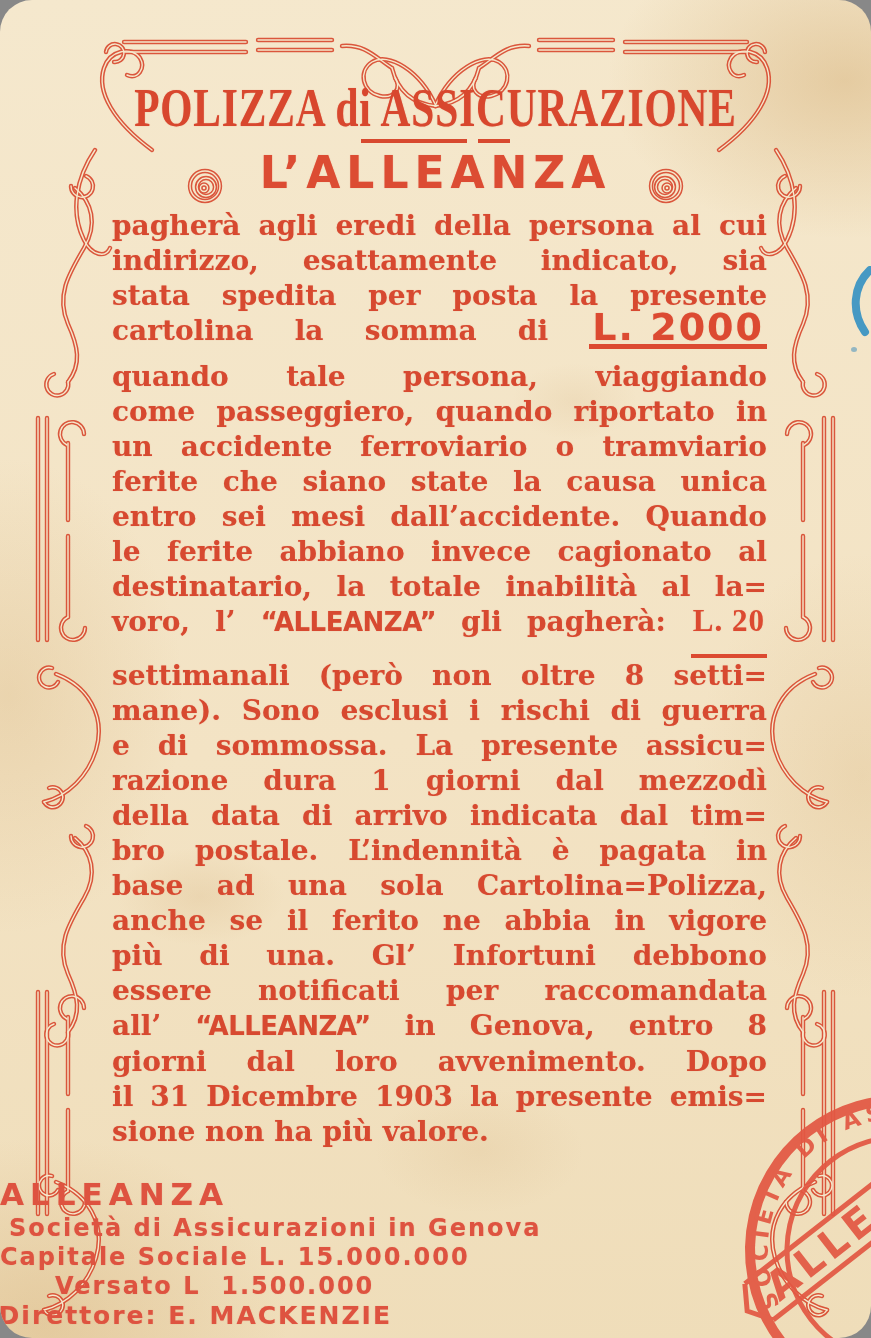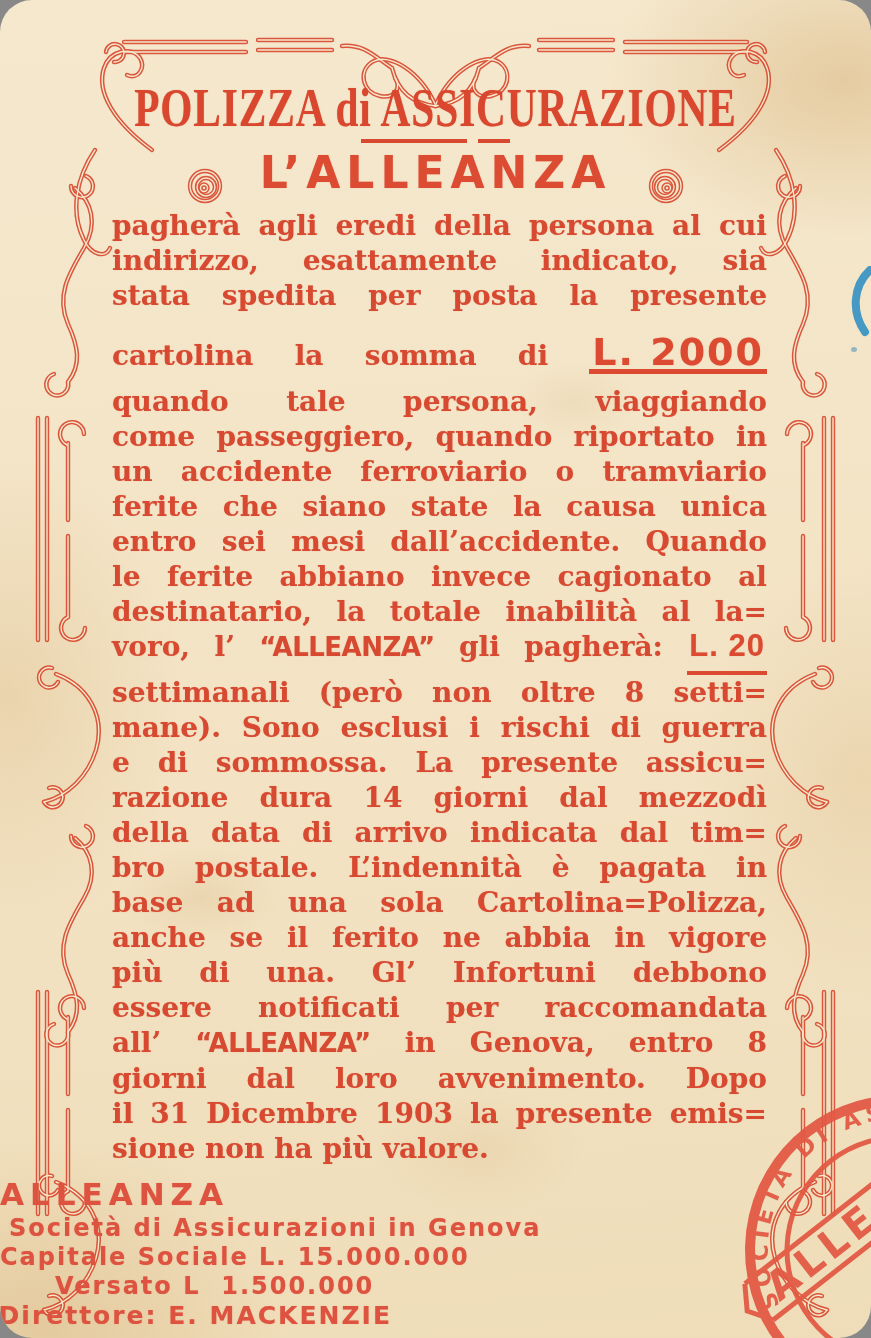--- a/index.html
+++ b/index.html
@@ -42,26 +42,26 @@
     position:absolute; top:208px; left:112px; width:655px;
     font-family:"DejaVu Serif", serif; font-weight:700; font-size:28px; line-height:35px;
     color:#d74930; text-shadow:0 0 1px rgba(215,73,48,.35);
   }
   .bl-line{text-align:justify; text-align-last:justify;}
   .bl-line.last{text-align-last:left;}
   .bl-line.gap-after{margin-bottom:10px;}
   .policy .amt{
     font-family:"DejaVu Sans", sans-serif; font-weight:800; font-size:38px; line-height:28px;
     letter-spacing:2px; display:inline-block; border-bottom:5px solid #dc4a31;
-    padding:0 3px 3px 3px; color:#dc4a31;margin-top:25px;
+    padding:0 3px 3px 3px; color:#dc4a31;
   }
   .policy .amt2{
-    font-family:Liberation Sans, sans-serif; font-weight:800; font-size:31px; line-height:26px;
+    font-family:Liberation Serif, serif; font-weight:800; font-size:31px; line-height:26px;
     letter-spacing:1px; display:inline-block; border-bottom:4px solid #dc4a31;
-    padding:0 2px 12px 2px; color:#dc4a31;
+    padding:0 2px 20px 2px; color:#dc4a31;
   }
   .policy .qsans{font-family:"DejaVu Sans", sans-serif; font-weight:700; font-size:26px; letter-spacing:-.5px;}
   
   .footer{
     position:absolute; top:1176px; left:0; width:100%; text-align:left;
     font-family:"DejaVu Sans", sans-serif; font-weight:700; color:#de5340;
     text-shadow:0 0 1px rgba(222,83,64,.4);
   }
   .footer div{position:relative; white-space:pre;}
   .f-company{font-size:31px; letter-spacing:6px; margin-bottom:2px;}
@@ -144,21 +144,21 @@
       <div class="bl-line"><span>come passeggiero, quando riportato in</span></div>
       <div class="bl-line"><span>un accidente ferroviario o tramviario</span></div>
       <div class="bl-line"><span>ferite che siano state la causa unica</span></div>
       <div class="bl-line"><span>entro sei mesi dall’accidente. Quando</span></div>
       <div class="bl-line"><span>le ferite abbiano invece cagionato al</span></div>
       <div class="bl-line"><span>destinatario, la totale inabilità al la=</span></div>
       <div class="bl-line"><span>voro, l’ </span><span class="qsans">“ALLEANZA”</span><span> gli pagherà: </span><span class="amt2">L. 20</span></div>
       <div class="bl-line"><span>settimanali (però non oltre 8 setti=</span></div>
       <div class="bl-line"><span>mane). Sono esclusi i rischi di guerra</span></div>
       <div class="bl-line"><span>e di sommossa. La presente assicu=</span></div>
-      <div class="bl-line"><span>razione dura 14 giorni dal mezzodì</span></div>
+      <div class="bl-line"><span>razione dura 1 giorni dal mezzodì</span></div>
       <div class="bl-line"><span>della data di arrivo indicata dal tim=</span></div>
       <div class="bl-line"><span>bro postale. L’indennità è pagata in</span></div>
       <div class="bl-line"><span>base ad una sola Cartolina=Polizza,</span></div>
       <div class="bl-line"><span>anche se il ferito ne abbia in vigore</span></div>
       <div class="bl-line"><span>più di una. Gl’ Infortuni debbono</span></div>
       <div class="bl-line"><span>essere notificati per raccomandata</span></div>
       <div class="bl-line"><span>all’ </span><span class="qsans">“ALLEANZA”</span><span> in Genova, entro 8</span></div>
       <div class="bl-line"><span>giorni dal loro avvenimento. Dopo</span></div>
       <div class="bl-line"><span>il 31 Dicembre 1903 la presente emis=</span></div>
       <div class="bl-line last"><span>sione non ha più valore.</span></div>

